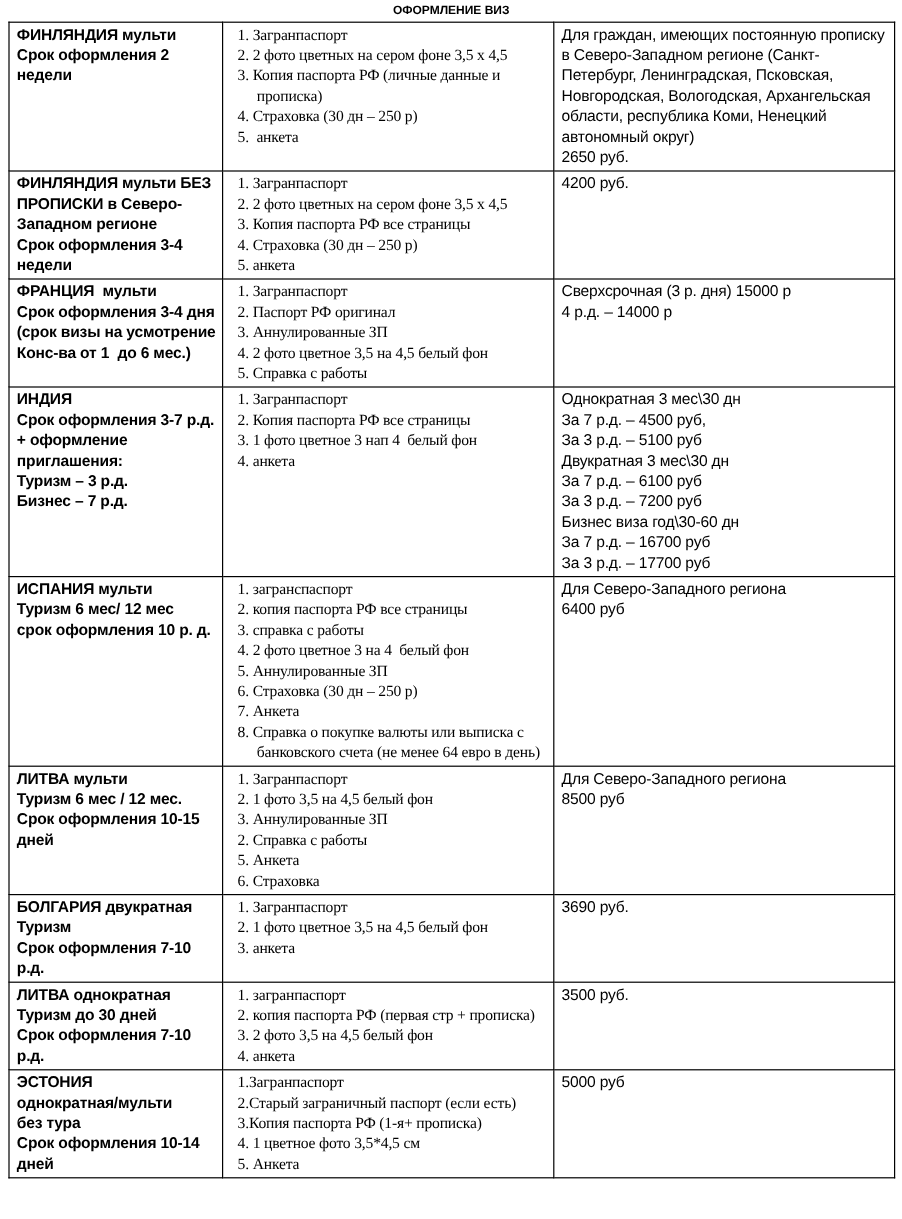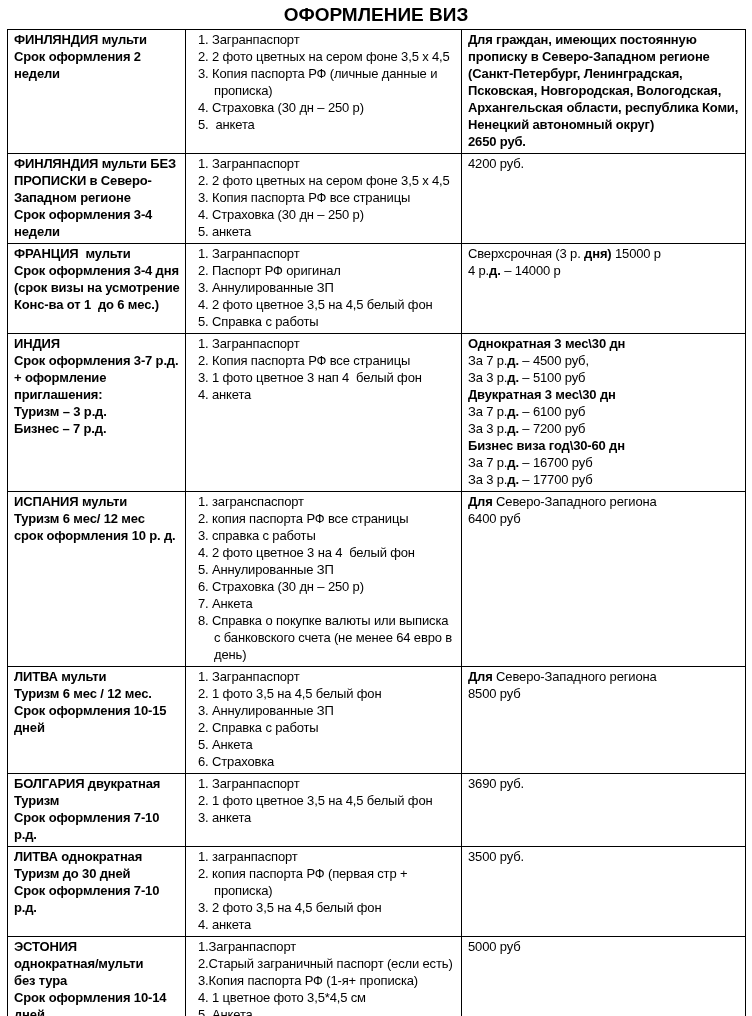--- a/index.html
+++ b/index.html
@@ -3,36 +3,36 @@
 <meta charset="utf-8">
 <style>
   html,body{margin:0;padding:0;background:#ffffff;}
   body{
     width:752px;min-height:1016px;color:#000;
     font-family:"Liberation Sans",sans-serif;
     font-size:13px;letter-spacing:-0.15px;
   }
   .page{padding:4px 7px 6px 7px;}
   .title{
-    font-weight:bold;font-size:19px;text-align:center;
+    font-weight:bold;font-size:10px;text-align:center;
     margin:0 0 3px 0;letter-spacing:0;
   }
   table.visa-table{border-collapse:collapse;table-layout:fixed;width:738px;}
   col.c1{width:178px}
   col.c2{width:276px}
   col.c3{width:284px}
   td{
     border:1.5px solid #000;vertical-align:top;
     padding:1px 5px 3px 6px;line-height:17px;
   }
   td.documents-cell{padding-left:12px;}
   .country-line{font-weight:bold;white-space:pre-wrap;}
-  .document-item{padding-left:16px;text-indent:-16px;white-space:pre-wrap;}
+  .document-item{padding-left:16px;text-indent:-16px;white-space:pre-wrap;font-family:Liberation Serif, serif;}
   .price-line{white-space:pre-wrap;}
-  b{font-weight:bold;}
+  b{font-weight:normal;}
 </style>
 </head>
 <body>
 
 <div class="page">
   <div class="title">ОФОРМЛЕНИЕ ВИЗ</div>
 
   <table class="visa-table">
     <colgroup>
       <col class="c1">

